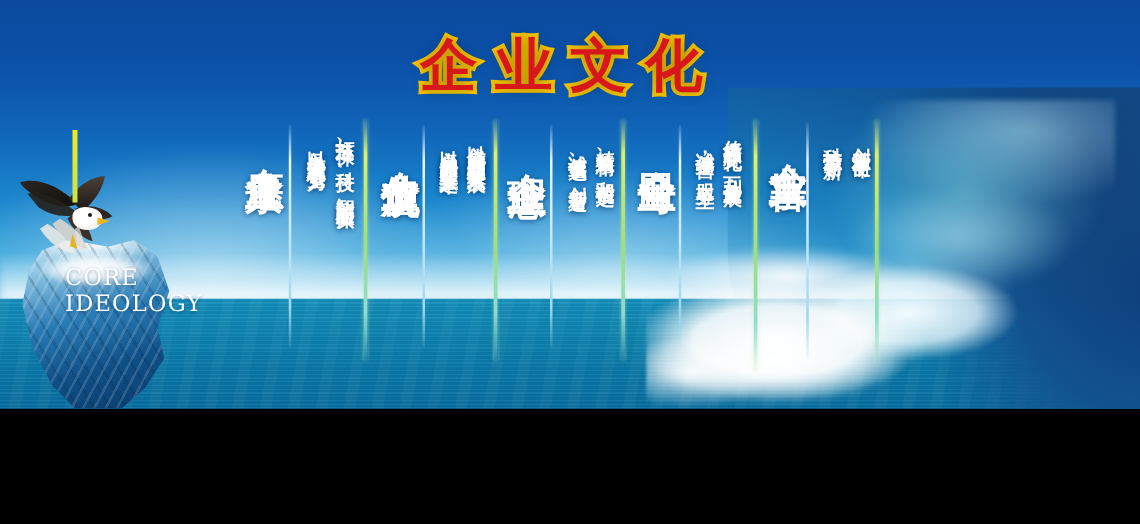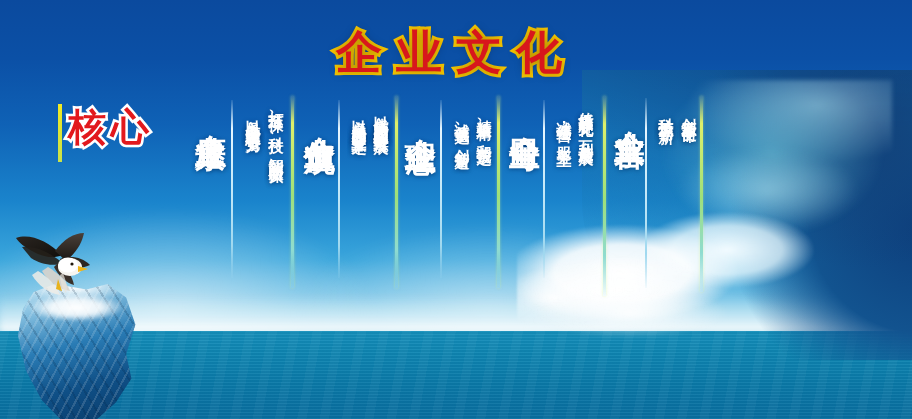--- a/index.html
+++ b/index.html
@@ -1,17 +1,17 @@
 <!DOCTYPE html>
 <html><head>
 <meta charset="utf-8">
 <style>
   html,body{margin:0;padding:0;background:#000;}
   #banner{
-    position:relative;width:912px;height:419px;overflow:hidden;
+    position:relative;width:912px;height:327px;overflow:hidden;
     font-family:"DejaVu Sans","Liberation Sans",sans-serif;
     background:
       linear-gradient(to bottom,
         #0b4a9e 0%,
         #0b50a6 14%,
         #0f62b6 30%,
         #1a84cc 48%,
         #3aa6dc 62%,
         #7fc8e8 72%,
         #b9e0ef 78%,
@@ -214,21 +214,21 @@
     <circle cx="64" cy="35" r="1.6" fill="#20170d"></circle>
     <path d="M70 37 L80 40 L70 43Z" fill="#f0b415"></path>
     <path d="M55 44 C58 52 60 58 58 64 C54 60 52 52 52 46Z" fill="#e8e4dc" opacity=".7"></path>
     <path d="M50 50 L54 62 L48 60Z" fill="#e8b21a"></path>
   </svg>
 
   <div class="headline">企业文化</div>
 
   <div class="core">
     <div class="core-bar"></div>
-    <div class="core-l1">核心</div>
+    <div class="core-en">CORE IDEOLOGY</div>
   </div>
 
   <div class="cols">
 
     <div class="vline pale" style="left:231px;top:100px;height:178px;"></div>
     <div class="vtxt big" style="left:190px;top:110px;">企业愿景</div>
     <div class="vtxt small" style="left:243px;top:108px;">以品质提升核心竞争力</div>
     <div class="vline" style="left:291px;top:96px;height:192px;"></div>
     <div class="vtxt small" style="left:266px;top:100px;">打造环保、科技、智能的新实体</div>
 

